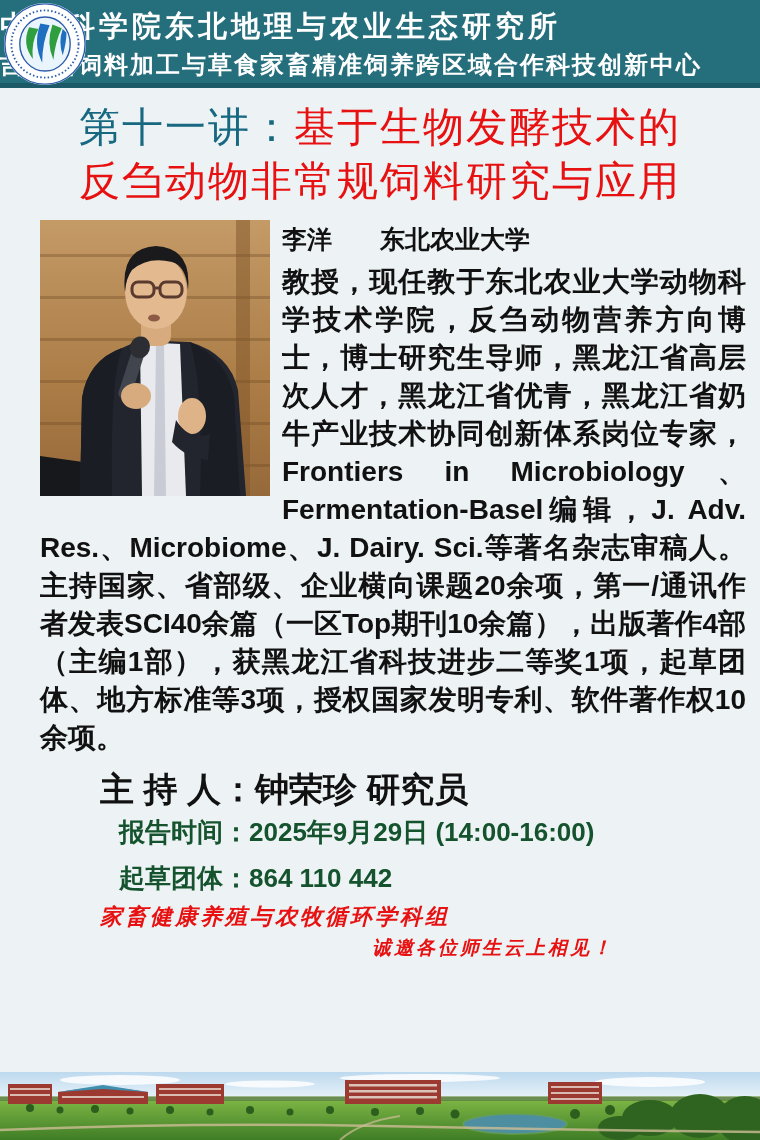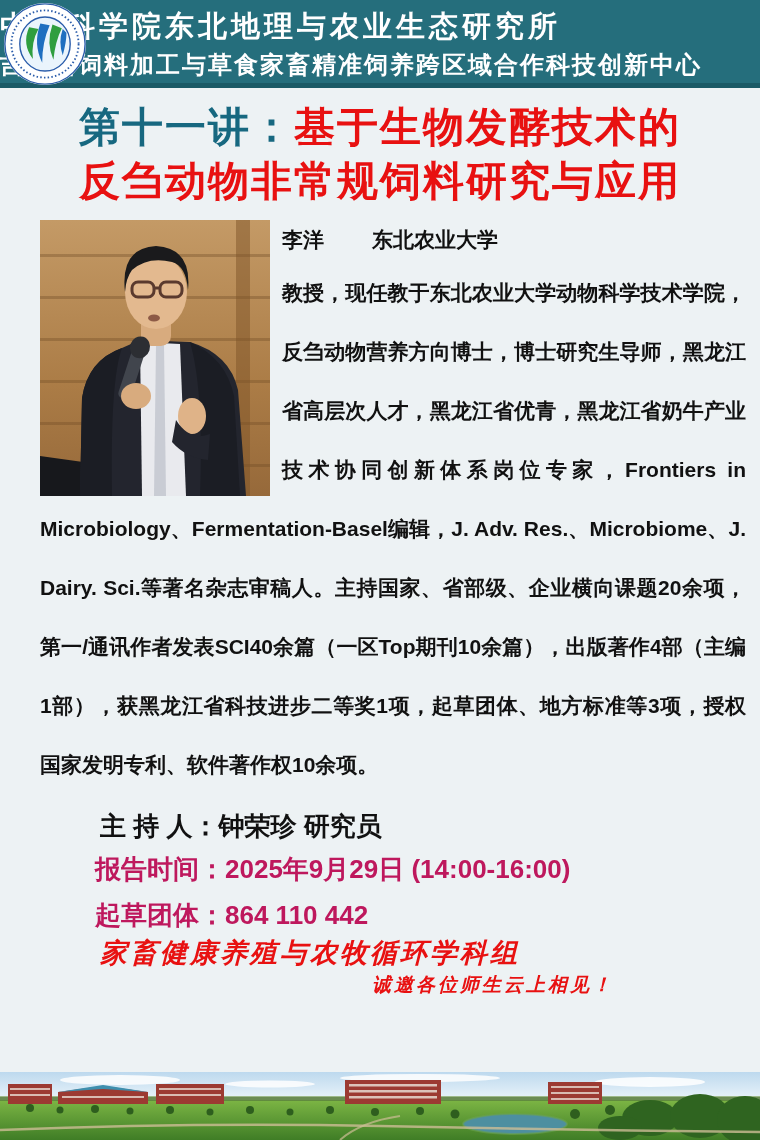--- a/index.html
+++ b/index.html
@@ -9,41 +9,41 @@
 
   
   .header { position:relative; height:88px; background:#256e7c; border-bottom:5px solid #1b5a66; }
   .logo { position:absolute; left:3px; top:2px; width:84px; height:84px; }
   .header-text { padding-top:6px; }
   .header-line1 { color:#ffffff; font-weight:bold; font-size:29px; letter-spacing:4px; line-height:40px; white-space:nowrap; }
   .header-line2 { color:#ffffff; font-weight:bold; font-size:24px; letter-spacing:2px; line-height:38px; white-space:nowrap; }
 
   
   .title-block { text-align:center; padding-top:12px; }
-  .title-line { font-weight:bold; font-size:41px; letter-spacing:2px; line-height:54px; white-space:nowrap; }
+  .title-line { font-weight:normal; font-size:41px; letter-spacing:2px; line-height:54px; white-space:nowrap; }
   .title-prefix { color:#176880; }
   .title-red { color:#e81111; }
 
   
   .content { margin:8px 14px 0 40px; }
   .speaker-photo { float:left; width:230px; height:276px; margin:4px 12px 2px 0; }
   .speaker-photo svg { display:block; width:100%; height:100%; }
-  .name-line { font-size:21px; font-weight:bold; color:#111; line-height:47px; }
+  .name-line { font-size:25px; font-weight:bold; color:#111; line-height:47px; }
   .name-gap { display:inline-block; width:48px; }
-  .bio-text, .abstract-text { font-size:21px; color:#111; font-weight:bold; line-height:59px; text-align:justify; }
+  .bio-text, .abstract-text { font-size:28px; color:#111; font-weight:bold; line-height:38px; text-align:justify; }
   .abstract-label { color:#e81111; font-weight:bold; }
 
   
   .details { margin-top:12px; }
-  .host-line { margin-left:100px; font-size:26px; font-weight:bold; color:#111; line-height:40px; }
-  .green-line { margin-left:95px; font-size:26px; font-weight:bold; color:#be185d; line-height:46px; }
+  .host-line { margin-left:100px; font-size:34px; font-weight:bold; color:#111; line-height:40px; }
+  .green-line { margin-left:119px; font-size:26px; font-weight:bold; color:#14532d; line-height:46px; }
 
   
   .footer-callig { position:relative; z-index:3; }
-  .group-line { margin-left:100px; font-size:27px; font-weight:bold; font-style:italic; color:#e81111; line-height:31px; letter-spacing:3px; }
+  .group-line { margin-left:100px; font-size:22px; font-weight:bold; font-style:italic; color:#e81111; line-height:31px; letter-spacing:3px; }
   .invite-line { margin-left:372px; font-size:19px; font-weight:bold; font-style:italic; color:#e81111; line-height:31px; letter-spacing:3px; }
 
   
   .panorama { position:absolute; left:0; bottom:0; width:760px; height:68px; z-index:1; }
   .panorama svg { display:block; width:100%; height:100%; }
 </style>
 </head>
 <body>
 
 <div class="poster">

